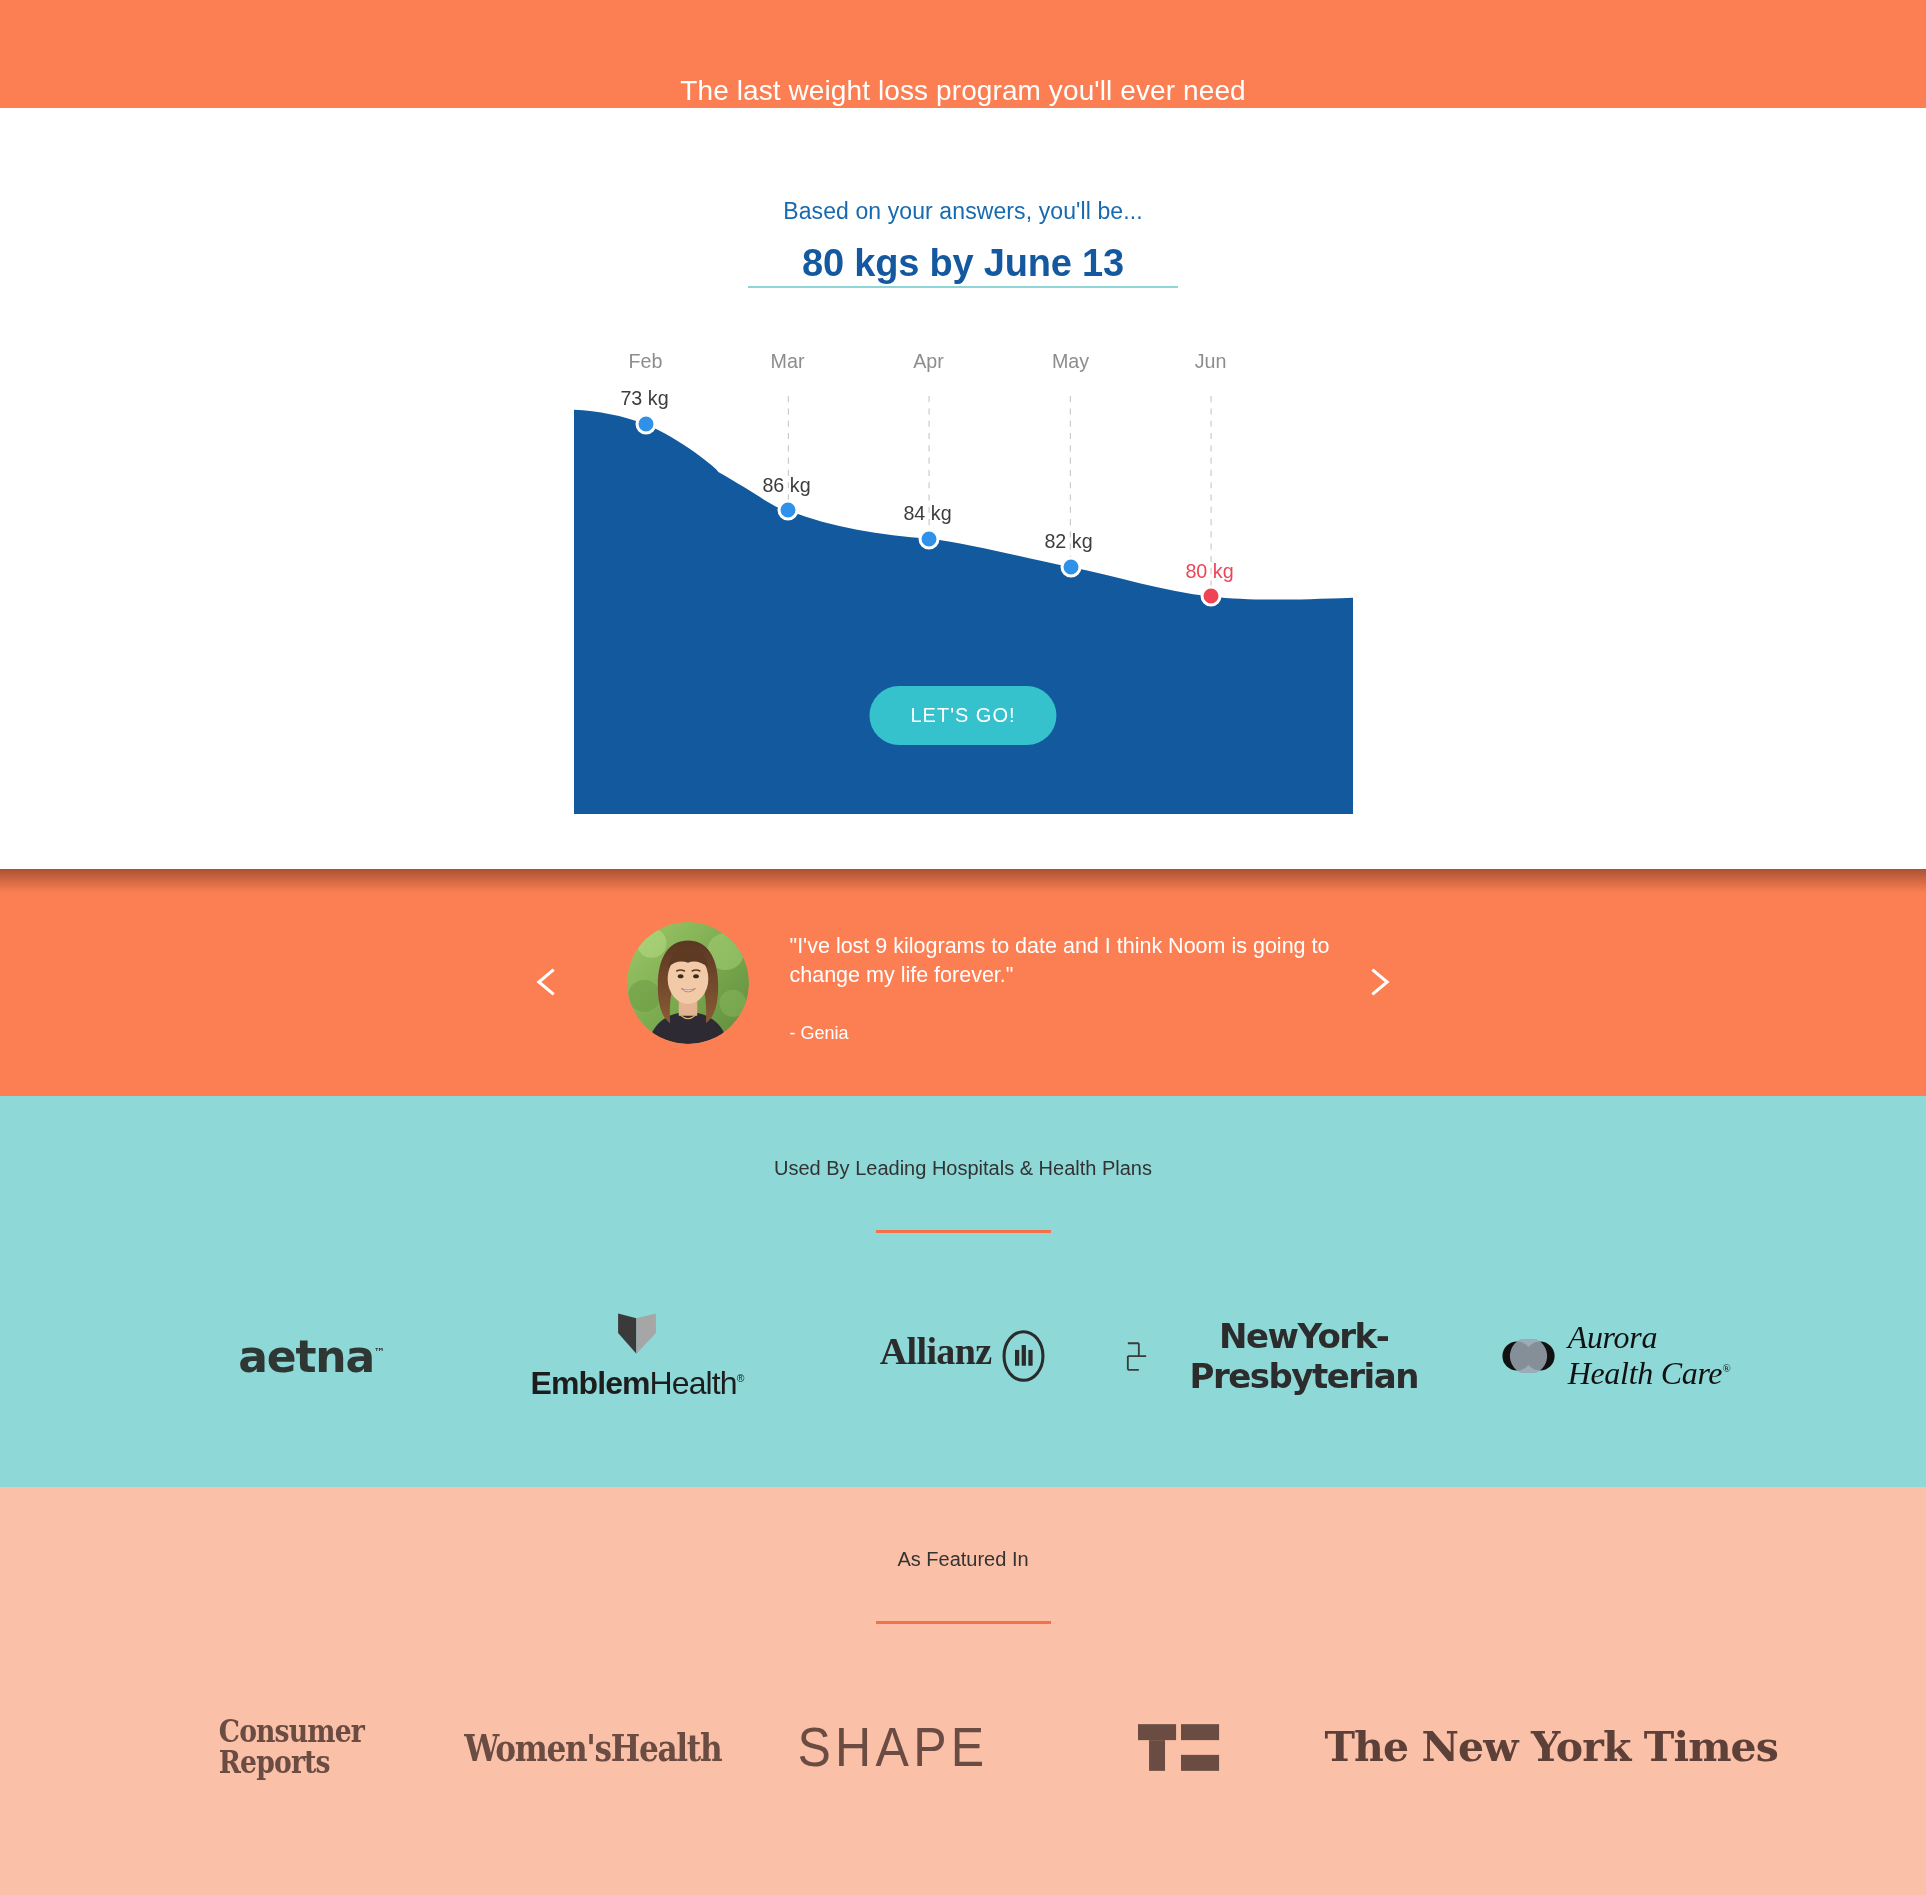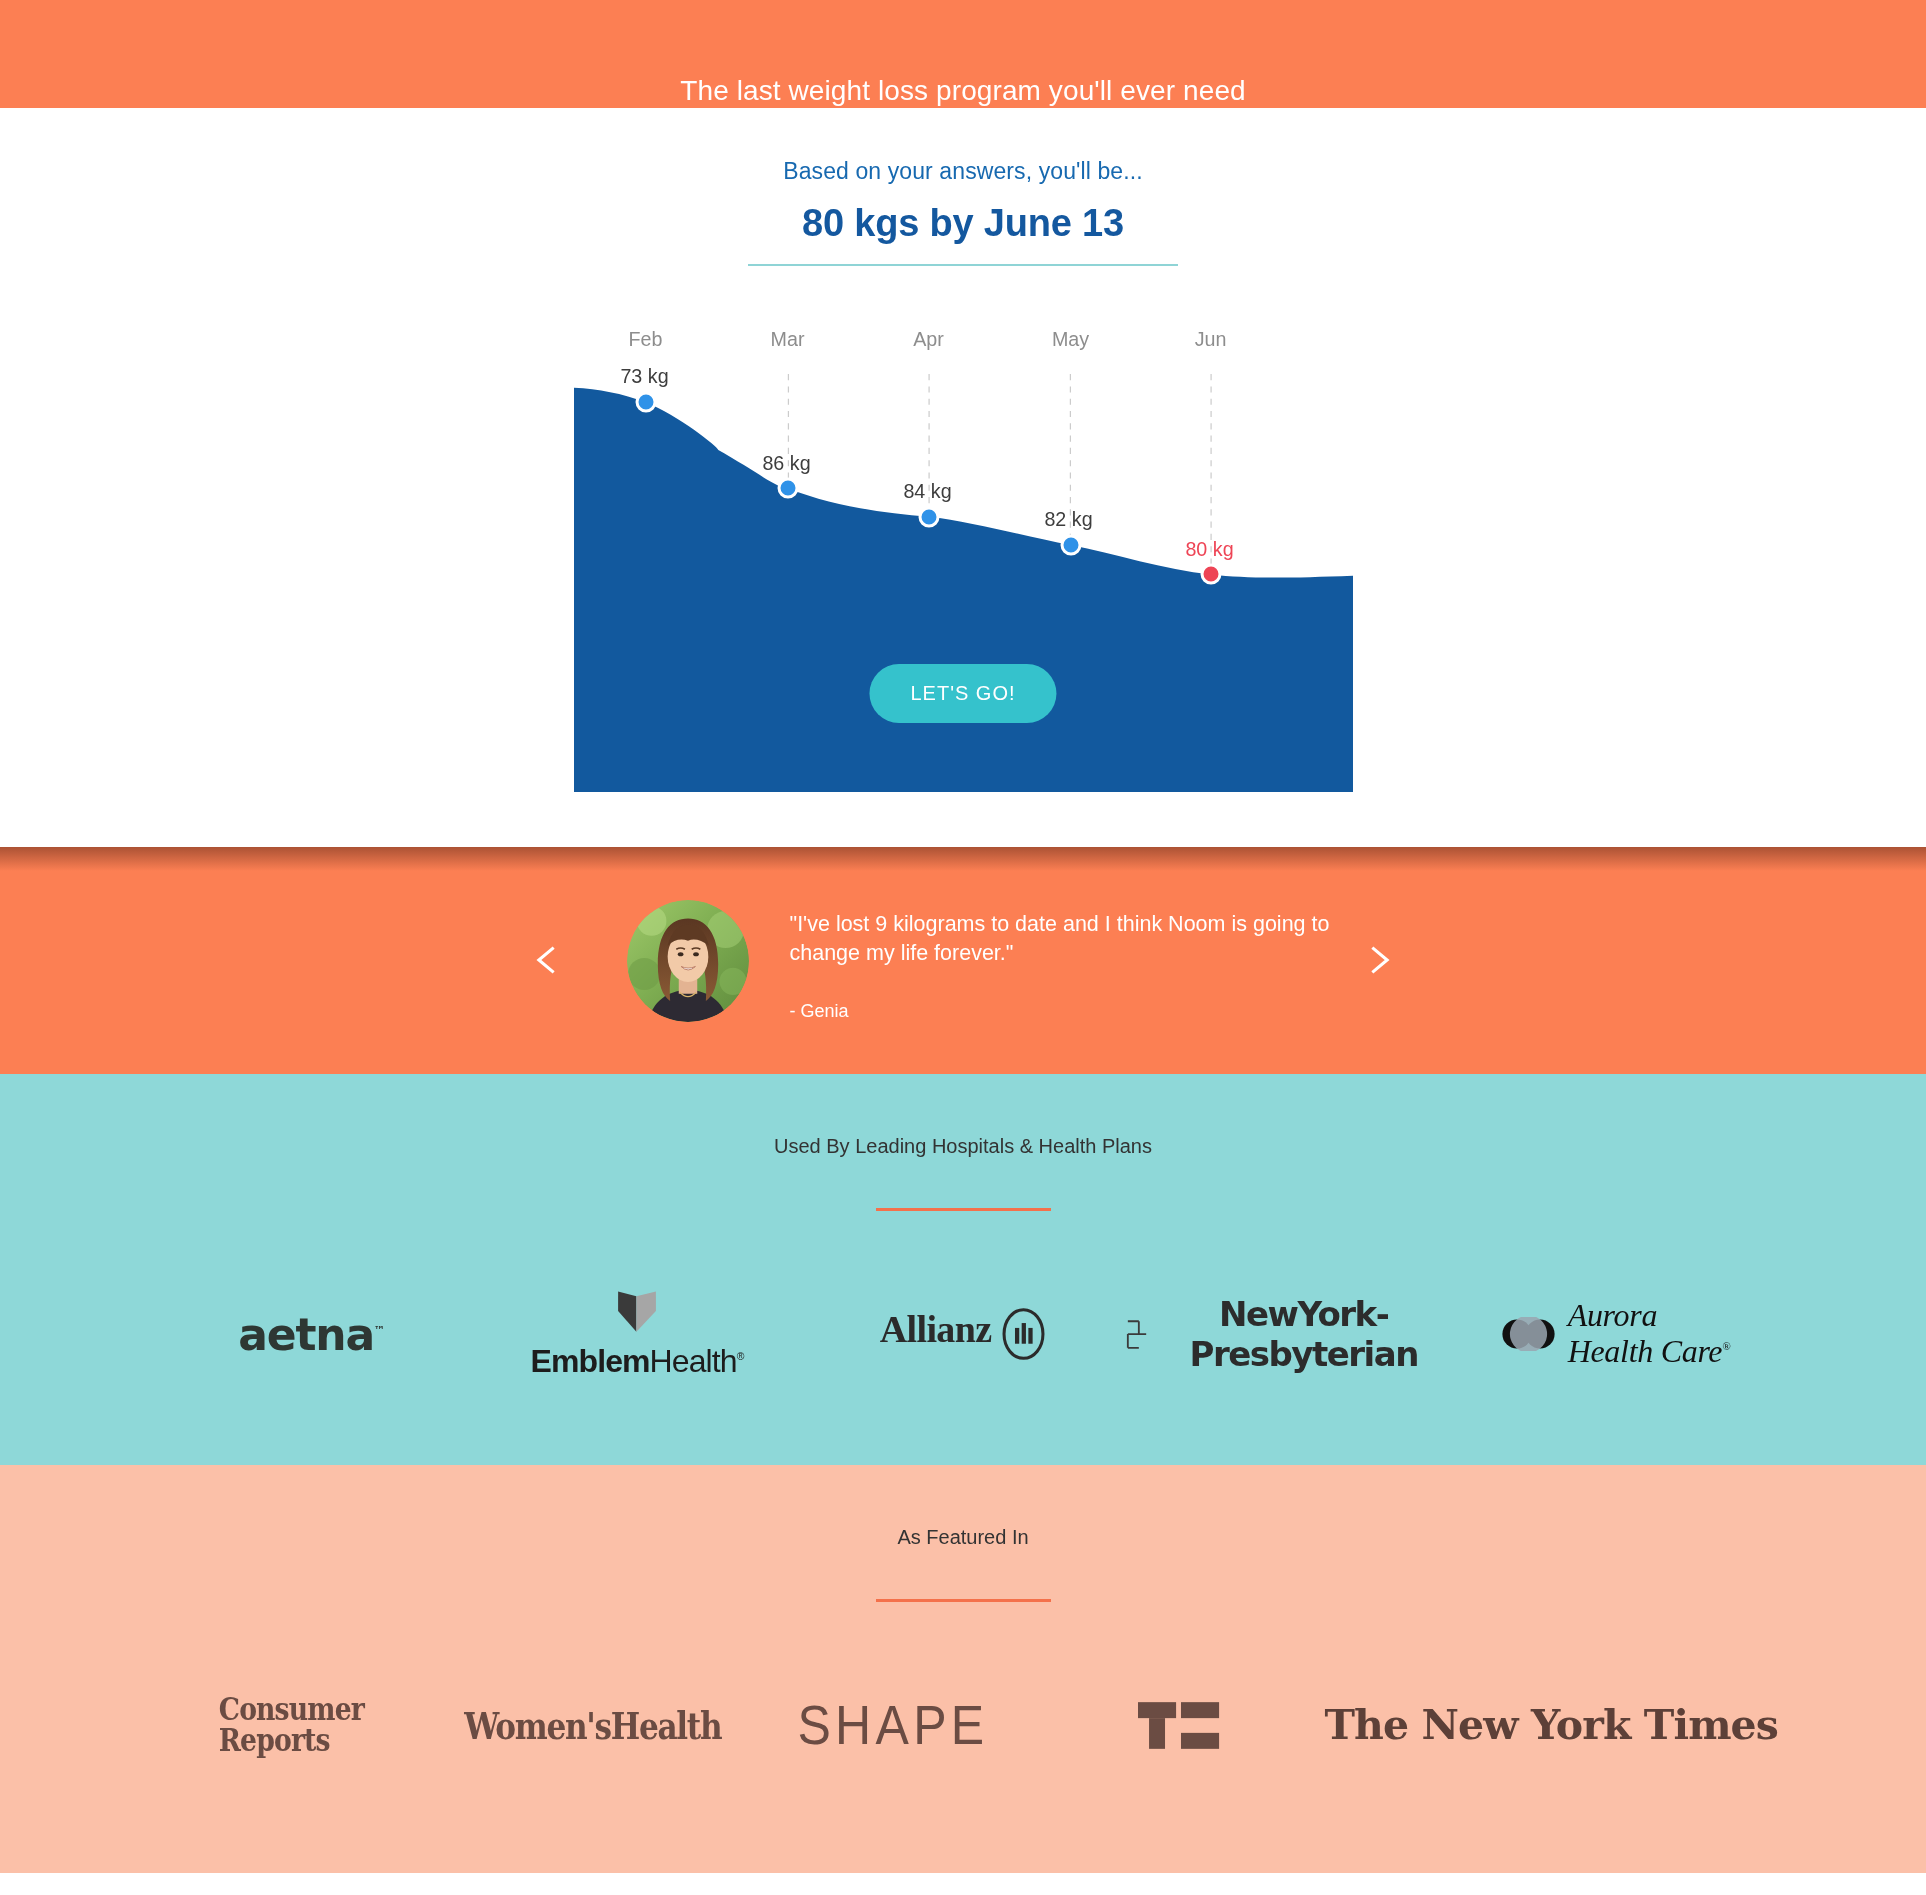--- a/index.html
+++ b/index.html
@@ -27,34 +27,35 @@
     line-height: 1.2;
   }
 
   
   .hero {
     width: 100%;
     background: #ffffff;
     padding-top: 50px;
     padding-bottom: 55px;
     position: relative;
+    margin-top: 40px;
   }
   .hero-kicker {
     text-align: center;
     color: #1769b0;
     font-size: 23px;
     font-weight: 400;
     letter-spacing: 0.1px;
   }
   .hero-headline-wrap {
     margin: 0 auto;
     width: 430px;
     text-align: center;
     padding-top: 17px;
-    padding-bottom: 19px;
+    padding-bottom: 1px;
     border-bottom: 2.5px solid #8fd4d6;
   }
   .hero-headline {
     color: #14589f;
     font-size: 38px;
     font-weight: 700;
     letter-spacing: -0.2px;
   }
 
   

